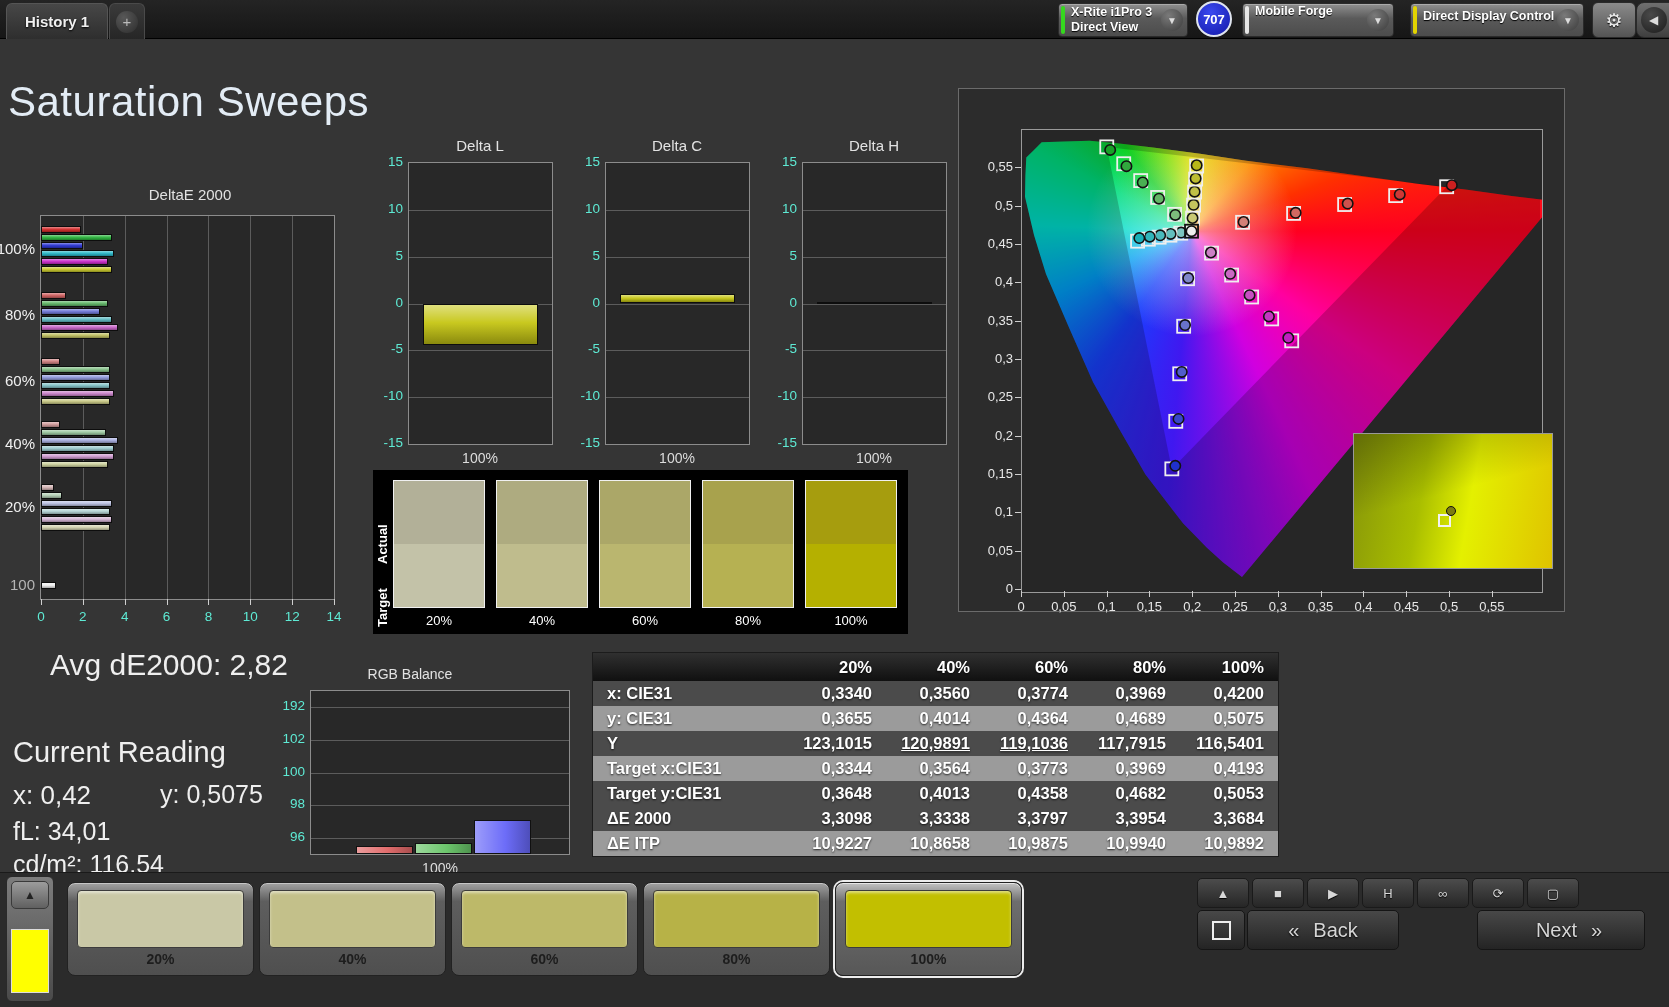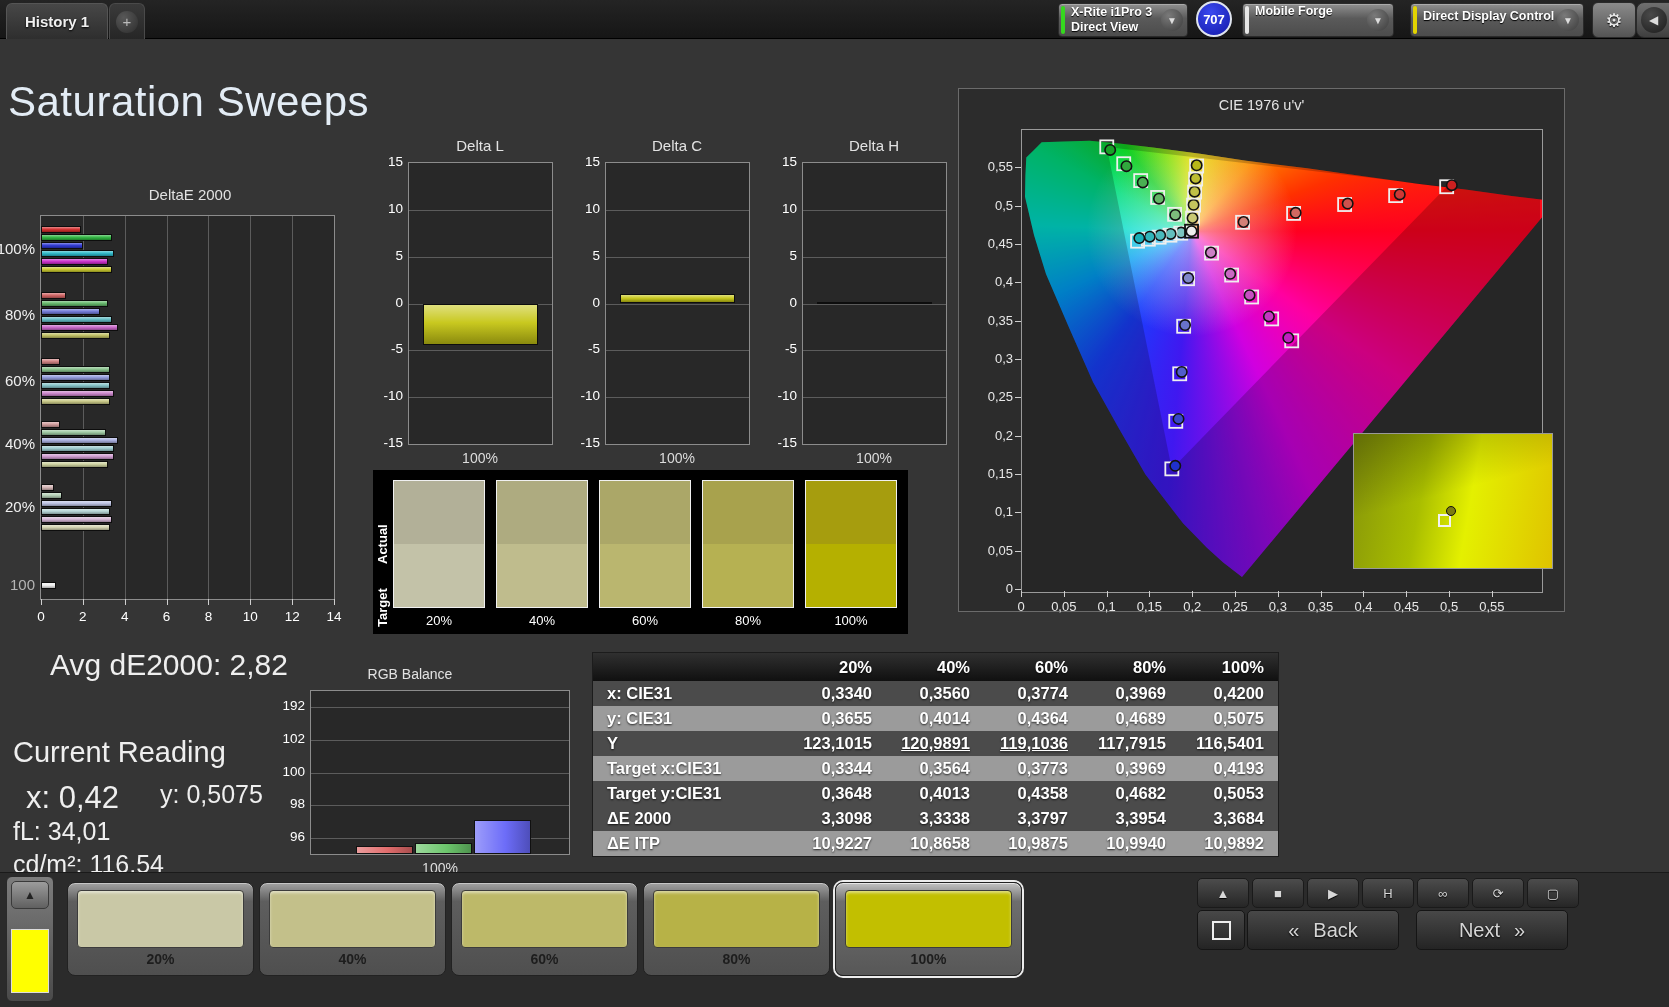--- a/index.html
+++ b/index.html
@@ -28,30 +28,30 @@
   #collapse-btn{position:absolute;left:1636px;top:2px;width:33px;height:34px;border-radius:8px 0 0 8px;background:linear-gradient(#6f6f6f,#3f3f3f);
     border:1px solid #2a2a2a;display:flex;align-items:center;justify-content:center;}
   #collapse-btn .cir{width:26px;height:26px;border-radius:50%;background:radial-gradient(circle at 38% 30%,#4a4a4a,#1c1c1c);
     color:#ddd;font-size:12px;display:flex;align-items:center;justify-content:center;}
   
   #page-title{position:absolute;left:8px;top:78px;font-size:42px;color:#e3ecf5;letter-spacing:.5px;}
   .metric{position:absolute;color:#efefef;white-space:nowrap;}
   #m-avg{left:50px;top:648px;font-size:30px;}
   #m-max{left:42px;top:688px;font-size:30px;}
   #m-cur{left:13px;top:736px;font-size:29px;}
-  #m-x{left:26px;top:780px;font-size:31px;}
+  #m-x{left:13px;top:780px;font-size:26px;}
   #m-y{left:160px;top:780px;font-size:25px;}
   #m-fl{left:13px;top:817px;font-size:25px;}
   #m-cd{left:13px;top:850px;font-size:25px;}
   
   .plot{position:absolute;background:#282828;border:1px solid #8c8c8c;box-sizing:border-box;}
   .ctitle{position:absolute;color:#e2e2e2;font-size:15px;text-align:center;white-space:nowrap;}
   .gline-v{position:absolute;top:0;bottom:0;width:1px;background:#5c5c5c;}
   .gline-h{position:absolute;left:0;right:0;height:1px;background:#5c5c5c;}
-  .tick-lab{position:absolute;color:#ffffff;font-size:13.5px;white-space:nowrap;}
+  .tick-lab{position:absolute;color:#5eead4;font-size:13.5px;white-space:nowrap;}
   .bar-h{position:absolute;border:1px solid #0d0d0d;box-sizing:border-box;
     background-image:linear-gradient(rgba(255,255,255,.45),rgba(255,255,255,.05) 45%,rgba(0,0,0,.30));}
   .bar-v{position:absolute;border:1px solid #101010;box-sizing:border-box;
     background-image:linear-gradient(90deg,rgba(255,255,255,.35),rgba(255,255,255,.03) 55%,rgba(0,0,0,.25));}
   .xlabel{position:absolute;color:#dcdcdc;font-size:14px;text-align:center;}
   
   #swatch-strip{position:absolute;left:373px;top:470px;width:535px;height:164px;background:#000;}
   .vlab{position:absolute;left:2px;width:16px;color:#fff;font-size:13px;font-weight:bold;writing-mode:vertical-rl;transform:rotate(180deg);text-align:center;}
   .swatch{position:absolute;top:10px;width:92px;height:128px;border:1px solid #f0f0f0;box-sizing:border-box;}
   .swatch .half{position:absolute;left:0;right:0;height:50%;}
@@ -280,21 +280,20 @@
       </div>
       <div class="sw-lab" style="left: 329px;">80%</div>
       <div class="swatch" style="left: 432px;">
         <div class="half" style="top: 0px; background: rgb(166, 157, 14);"></div>
         <div class="half" style="top: 50%; background: rgb(181, 176, 0);"></div>
       </div>
       <div class="sw-lab" style="left: 432px;">100%</div>
     </div>
 
   <div id="cie-panel">
-    <div id="cie-title">CIE 1976 u'v'</div>
     <div id="cie-plot">
         <div class="cie-layer" style="clip-path: polygon(220px 447px, 201.2px 432.4px, 184.9px 417.8px, 173px 405.6px, 161px 393.3px, 142.1px 368.8px, 123.3px 344.2px, 96.8px 298.2px, 71.1px 252.2px, 47.1px 197.8px, 24px 144.1px, 12px 105px, 3px 66.7px, 3.4px 46px, 4.3px 27.6px, 12px 19.9px, 19.7px 12.3px, 42.8px 11.5px, 67.6px 10.7px, 99.3px 13.8px, 131px 17.6px, 178.1px 23.8px, 224.3px 30.7px, 285.1px 38.3px, 345px 46.8px, 395.6px 53.7px, 445.2px 59.8px, 489.7px 65.9px, 533.4px 71.3px); background: conic-gradient(at 169.527px 101.2px, rgb(232, 224, 0) 0deg, rgb(255, 144, 0) 40deg, rgb(255, 48, 0) 70deg, rgb(255, 0, 32) 90deg, rgb(255, 0, 160) 125deg, rgb(208, 0, 224) 155deg, rgb(64, 24, 240) 185deg, rgb(24, 64, 255) 215deg, rgb(0, 160, 248) 245deg, rgb(0, 224, 208) 272deg, rgb(0, 224, 128) 298deg, rgb(16, 208, 32) 322deg, rgb(128, 224, 0) 342deg, rgb(232, 224, 0) 360deg);"></div>
         <div class="cie-layer" style="clip-path: polygon(220px 447px, 201.2px 432.4px, 184.9px 417.8px, 173px 405.6px, 161px 393.3px, 142.1px 368.8px, 123.3px 344.2px, 96.8px 298.2px, 71.1px 252.2px, 47.1px 197.8px, 24px 144.1px, 12px 105px, 3px 66.7px, 3.4px 46px, 4.3px 27.6px, 12px 19.9px, 19.7px 12.3px, 42.8px 11.5px, 67.6px 10.7px, 99.3px 13.8px, 131px 17.6px, 178.1px 23.8px, 224.3px 30.7px, 285.1px 38.3px, 345px 46.8px, 395.6px 53.7px, 445.2px 59.8px, 489.7px 65.9px, 533.4px 71.3px); background: radial-gradient(135px at 169.527px 101.2px, rgba(255, 255, 255, 0.55), rgba(235, 238, 225, 0.2) 55%, rgba(255, 255, 255, 0) 78%);"></div>
         <svg width="518" height="460" style="position: absolute; left: 0px; top: 0px;">
           <path d="M220.0 447.0 L 201.2 432.4 L 184.9 417.8 L 173.0 405.6 L 161.0 393.3 L 142.1 368.8 L 123.3 344.2 L 96.8 298.2 L 71.1 252.2 L 47.1 197.8 L 24.0 144.1 L 12.0 105.0 L 3.0 66.7 L 3.4 46.0 L 4.3 27.6 L 12.0 19.9 L 19.7 12.3 L 42.8 11.5 L 67.6 10.7 L 99.3 13.8 L 131.0 17.6 L 178.1 23.8 L 224.3 30.7 L 285.1 38.3 L 345.0 46.8 L 395.6 53.7 L 445.2 59.8 L 489.7 65.9 L 533.4 71.3 Z M424.7 56.7 L 84.8 16.9 L 149.8 338.9 Z" fill="rgba(0,0,0,0.20)" fill-rule="evenodd"></path>
           <rect x="214.05669421487605" y="85.80666666666662" width="13" height="13" fill="none" stroke="#efefef" stroke-width="1.8"></rect>
           <circle cx="221.58413223140496" cy="92" r="5.2" fill="#d28077" stroke="#121212" stroke-width="1.6"></circle>
           <rect x="265.0861157024794" y="76.9133333333333" width="13" height="13" fill="none" stroke="#efefef" stroke-width="1.8"></rect>
           <circle cx="273.6409917355372" cy="82.79999999999995" r="5.2" fill="#d16862" stroke="#121212" stroke-width="1.6"></circle>
           <rect x="316.11553719008265" y="68.01999999999998" width="13" height="13" fill="none" stroke="#efefef" stroke-width="1.8"></rect>
@@ -556,18 +555,18 @@
         <div>▢</div>
       </div>
     </div>
   <div class="nav-btn" id="stop-big" style="left:1197px;width:46px;">
     <span class="inner-sq"></span>
   </div>
   <div class="nav-btn" style="left:1247px;width:150px;">
     <span>«</span>
     <span>Back</span>
   </div>
-  <div class="nav-btn" style="left:1416px;width:150px;">
+  <div class="nav-btn" style="left:1477px;width:150px;padding-left:16px;">
     <span>Next</span>
     <span>»</span>
   </div>
 
 </div>
 
 </body></html>

